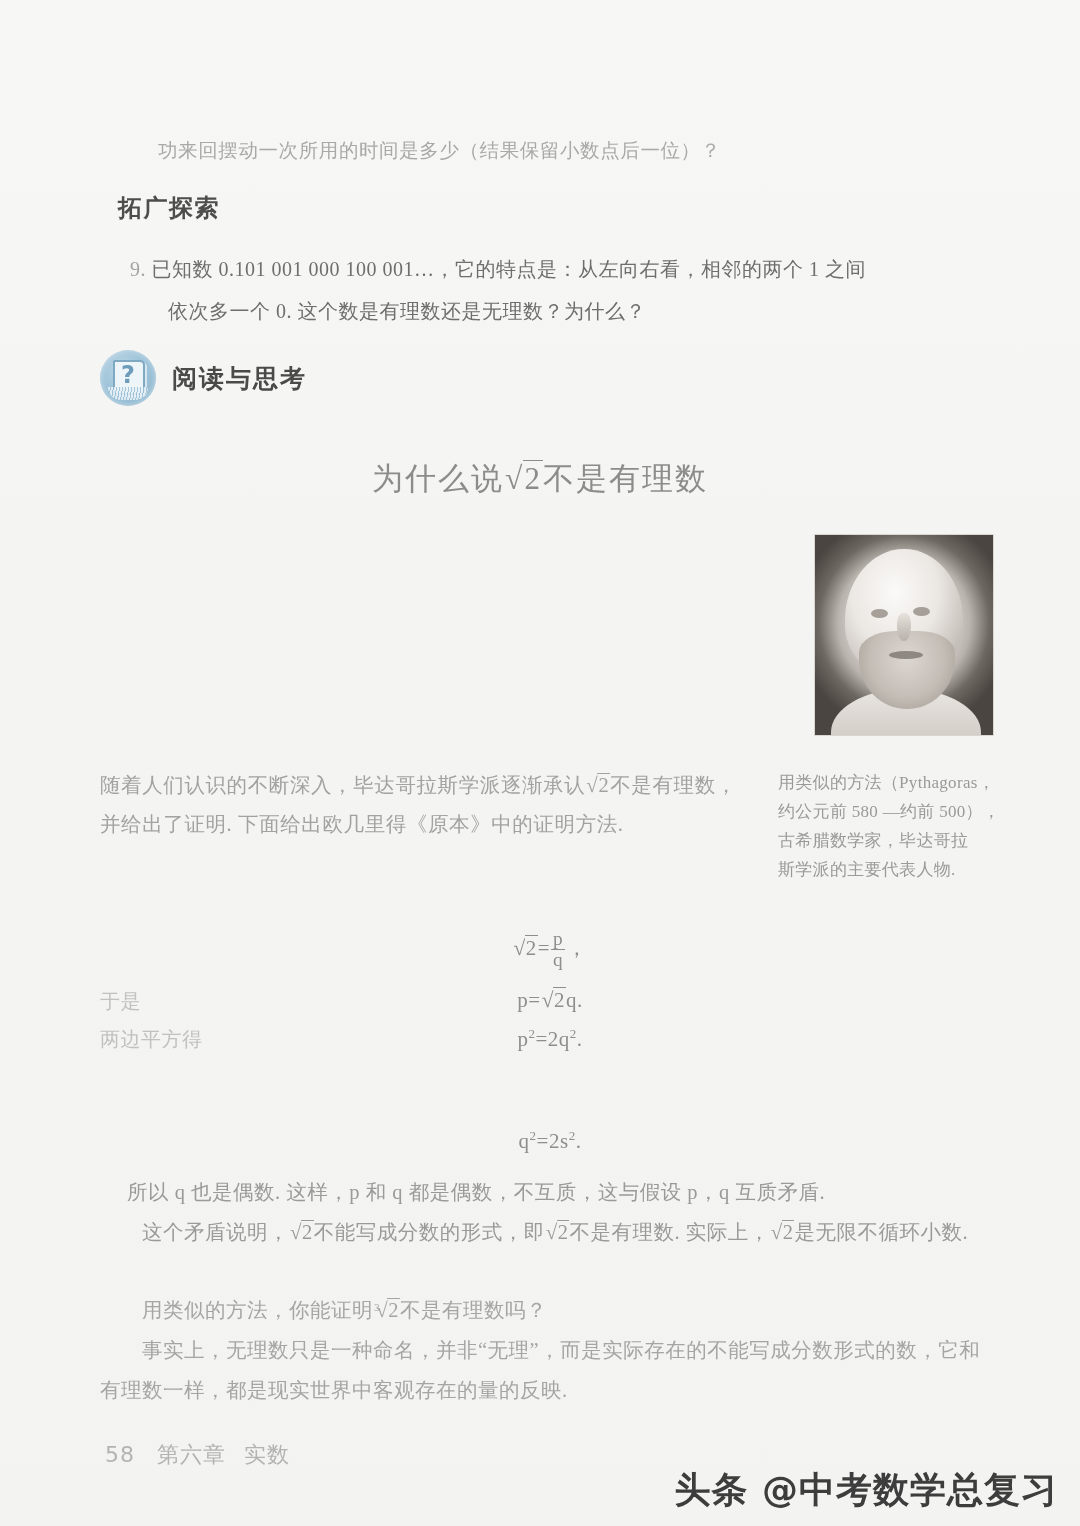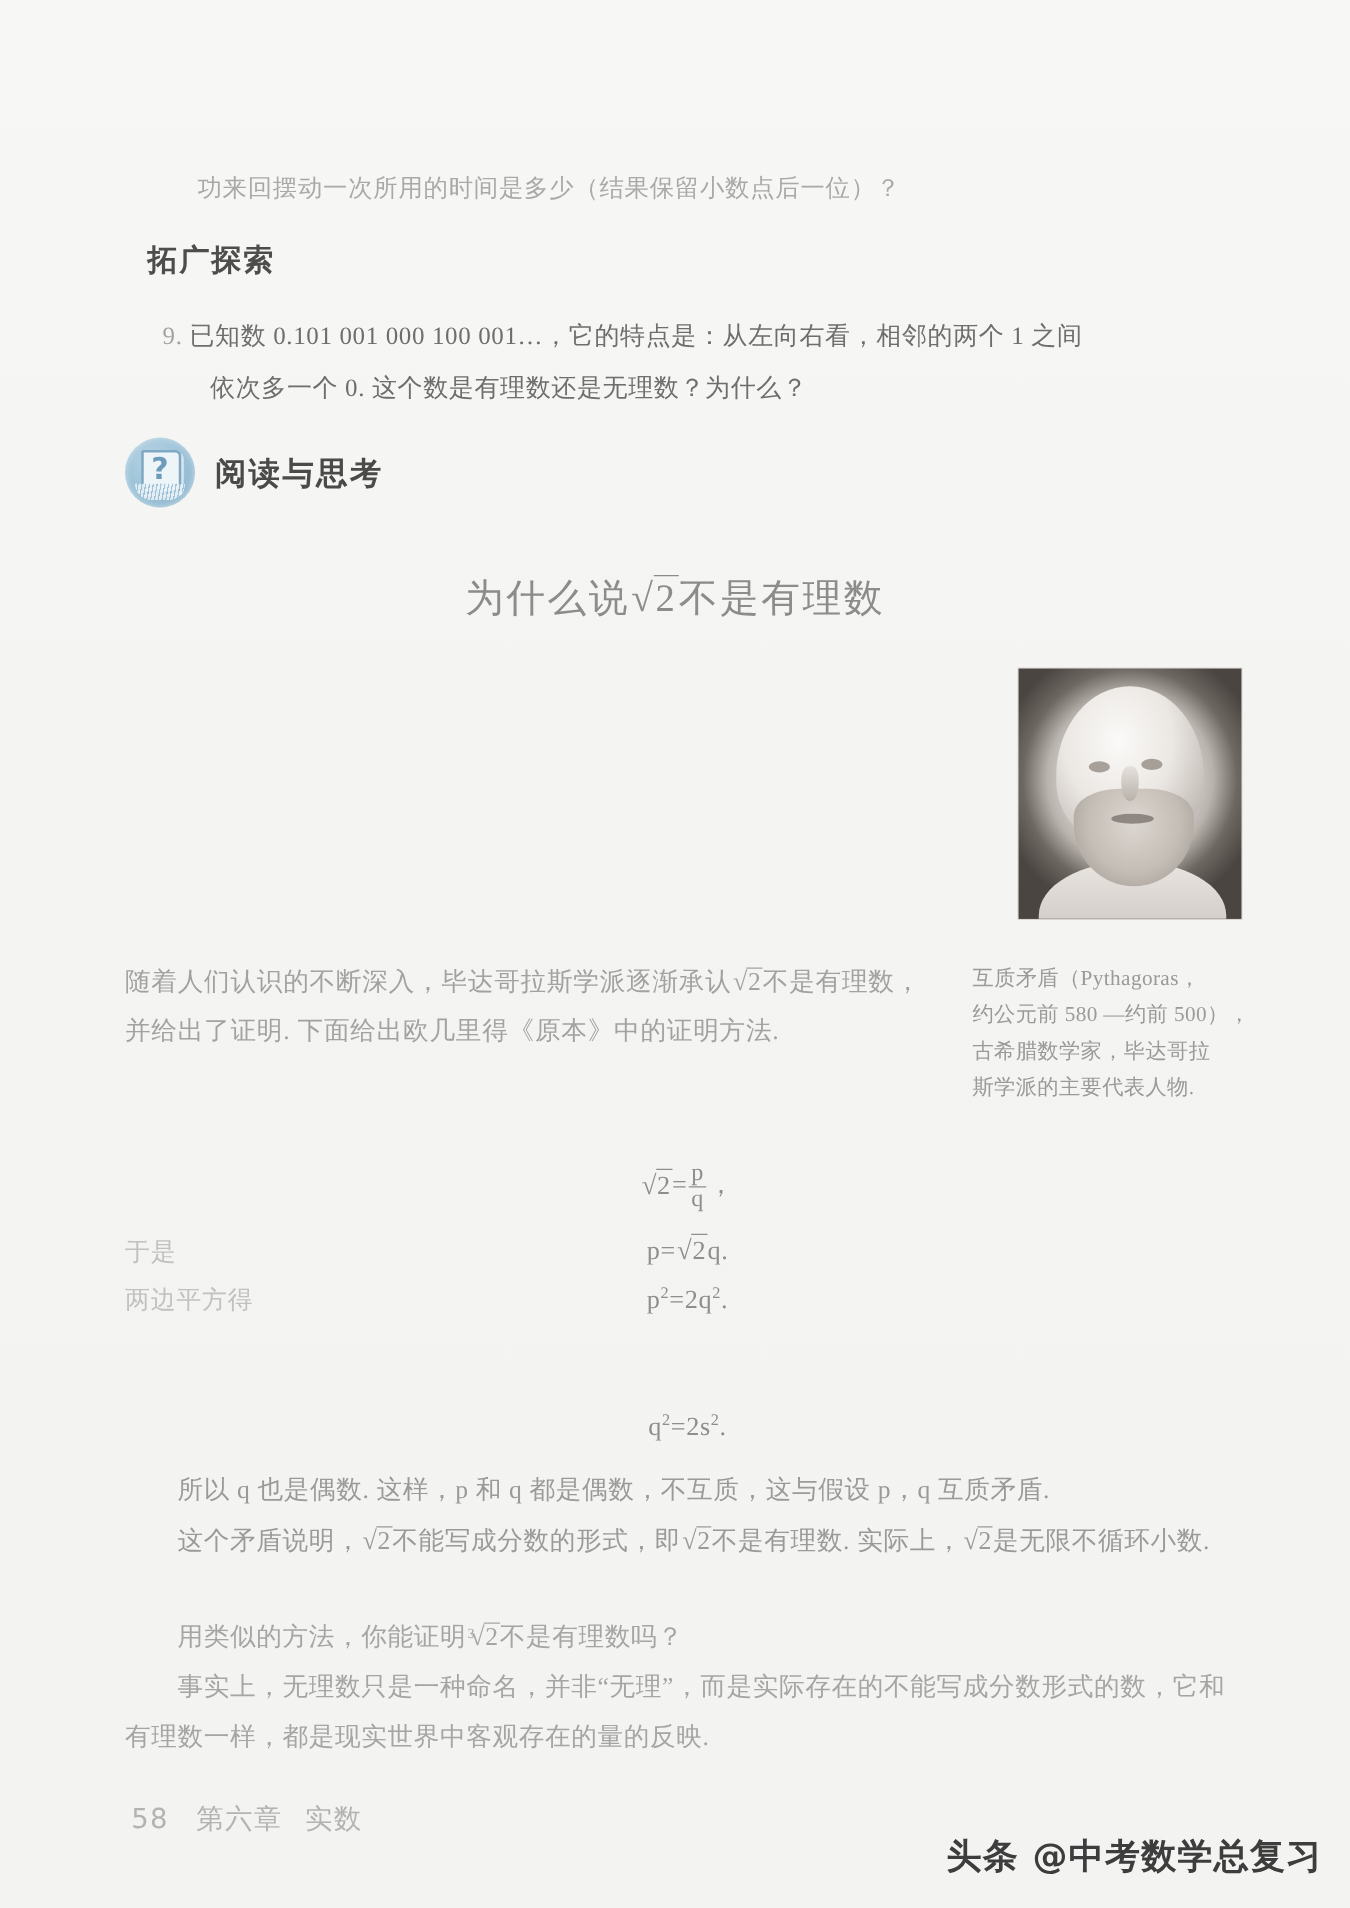--- a/index.html
+++ b/index.html
@@ -275,21 +275,21 @@
   .footer .pg { margin-right: 22px; }
   .footer .ch { margin-right: 18px; }
 
   
   .watermark {
     position: absolute;
     right: 22px;
     top: 1466px;
     font-family: "DejaVu Sans", "Liberation Sans", sans-serif;
     font-weight: bold;
-    font-size: 28px;
+    font-size: 36px;
     color: #2e2e2e;
     letter-spacing: 1px;
     opacity: 0.92;
   }
 
   
   .sqrt {
     display: inline-block;
     position: relative;
     padding-left: 1px;
@@ -339,21 +339,21 @@
     <div class="shoulders"></div>
     <div class="head"></div>
     <div class="beard"></div>
     <div class="eyeL"></div>
     <div class="eyeR"></div>
     <div class="nose"></div>
     <div class="mouth"></div>
   </div>
 
   <div class="caption">
-    <div>互质矛盾（Pythagoras，</div>
+    <div>用类似的方法（Pythagoras，</div>
     <div>约公元前 580 —约前 500），</div>
     <div>古希腊数学家，毕达哥拉</div>
     <div>斯学派的主要代表人物.</div>
   </div>
 
 
   <div class="p-col p2">
     <span>随着人们认识的不断深入，毕达哥拉斯学派逐渐承认</span><span class="sqrt"><span class="rad">√</span><span class="und">2</span></span><span>不是有理数，并给出了证明. 下面给出欧几里得《原本》中的证明方法.</span>
   </div>
 
@@ -387,21 +387,21 @@
 
   <div class="eq-block" style="top:1128px;">
     <div class="eq-row" style="height:38px;">
       <div class="eq-body">
         <span>q</span><sup class="sq">2</sup><span>=2s</span><sup class="sq">2</sup><span>.</span>
       </div>
     </div>
   </div>
 
   <div class="p-wide p5">
-    <span style="margin-left:42px;">所以 q 也是偶数. 这样，p 和 q 都是偶数，不互质，这与假设 p，q 互质矛盾.</span><br>
+    <span style="margin-left:27px;">所以 q 也是偶数. 这样，p 和 q 都是偶数，不互质，这与假设 p，q 互质矛盾.</span><br>
     <span style="margin-left:42px;">这个矛盾说明，</span><span class="sqrt"><span class="rad">√</span><span class="und">2</span></span><span>不能写成分数的形式，即</span><span class="sqrt"><span class="rad">√</span><span class="und">2</span></span><span>不是有理数. 实际上，</span><span class="sqrt"><span class="rad">√</span><span class="und">2</span></span><span>是无限不循环小数.</span>
   </div>
 
   <div class="p-wide p6">
     <span style="margin-left:42px;">用类似的方法，你能证明</span><span class="sqrt"><span class="cbrt-idx">3</span><span class="rad">√</span><span class="und">2</span></span><span>不是有理数吗？</span><br>
     <span style="margin-left:42px;">事实上，无理数只是一种命名，并非“无理”，而是实际存在的不能写成分数形式的数，它和有理数一样，都是现实世界中客观存在的量的反映.</span>
   </div>
 
   <div class="footer">
     <span class="pg">58</span><span class="ch">第六章</span><span>实数</span>

